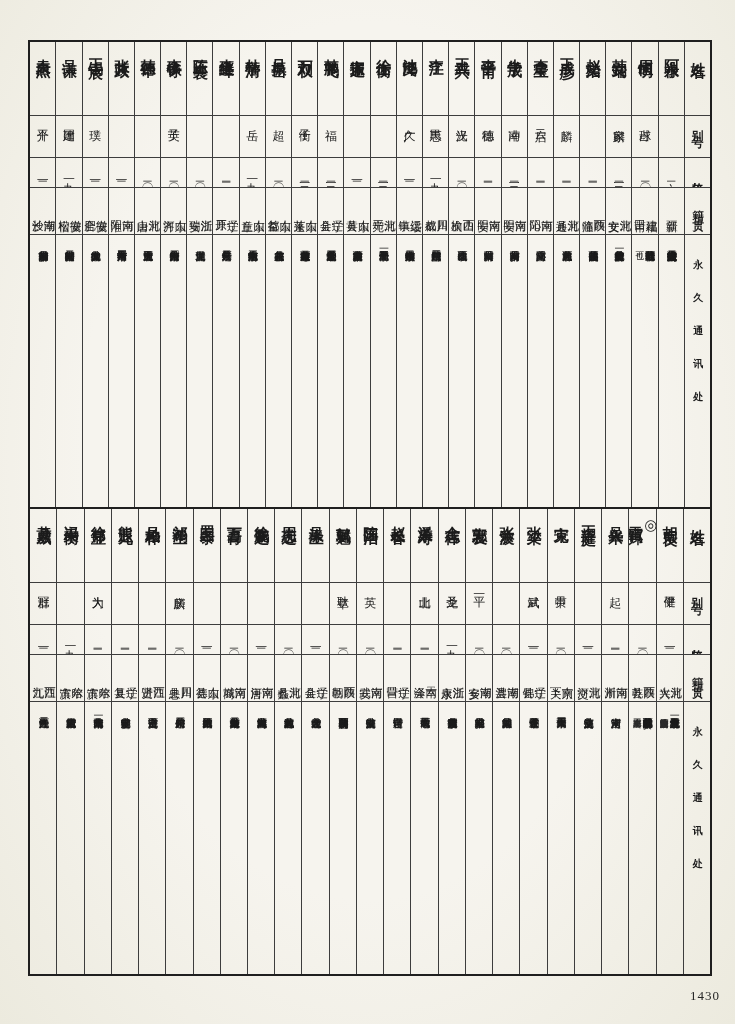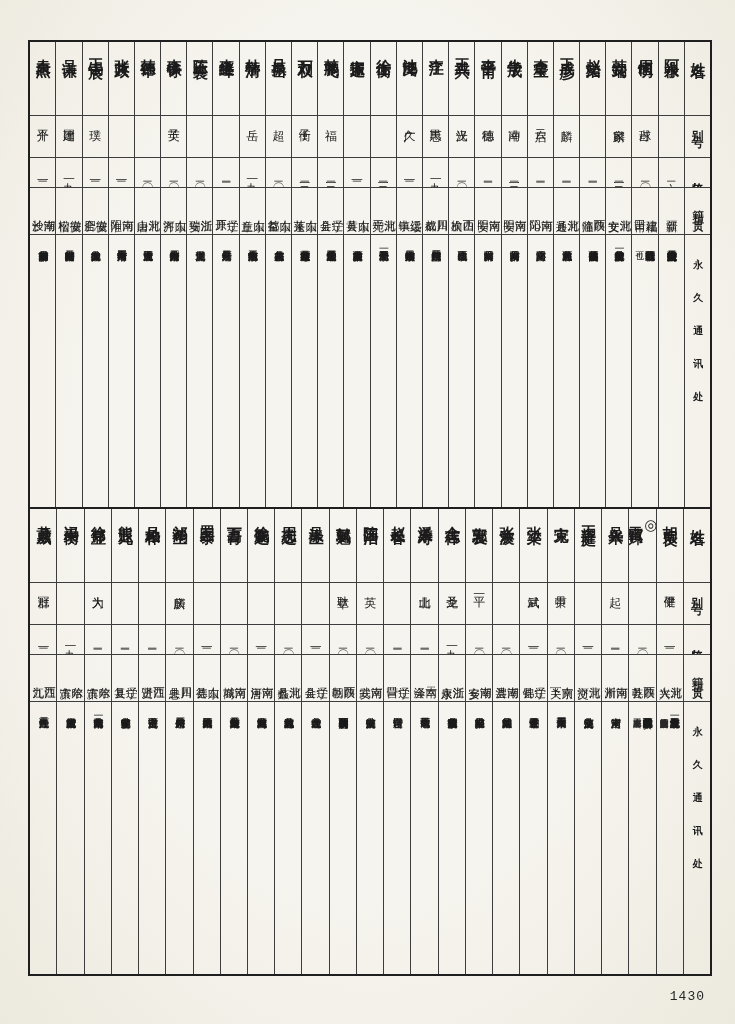--- a/index.html
+++ b/index.html
@@ -51,22 +51,22 @@
 
   
   .hdr-col .v { font-weight:bold; }
   .v.hdr-name    { font-size:14px; letter-spacing:19px; padding-top:3px; }
   .v.hdr-alias   { font-size:12px; letter-spacing:8px;  }
   .v.hdr-age     { font-size:11px; letter-spacing:2px;  }
   .v.hdr-origin  { font-size:12px; letter-spacing:10px; }
   .v.hdr-address { font-size:13px; letter-spacing:33px; padding-top:8px; }
 
   .page-number {
-    position:absolute; right:30px; bottom:20px;
-    font-size:13px; letter-spacing:1px; color:#262626;font-family:Liberation Mono, monospace;
+    position:absolute; right:15px; bottom:20px;
+    font-size:13px; letter-spacing:1px; color:#262626;
   }
 </style>
 </head>
 <body>
 
 <div class="page">
   <div class="frame" id="frame">
       <div class="half">
         <div class="col hdr-col">
           <div class="cell name">

